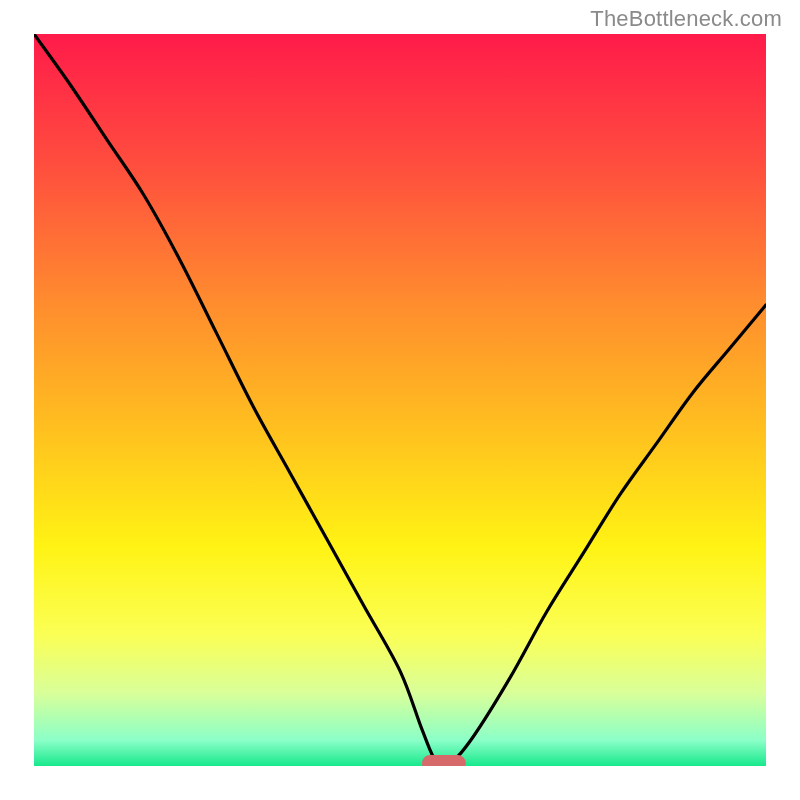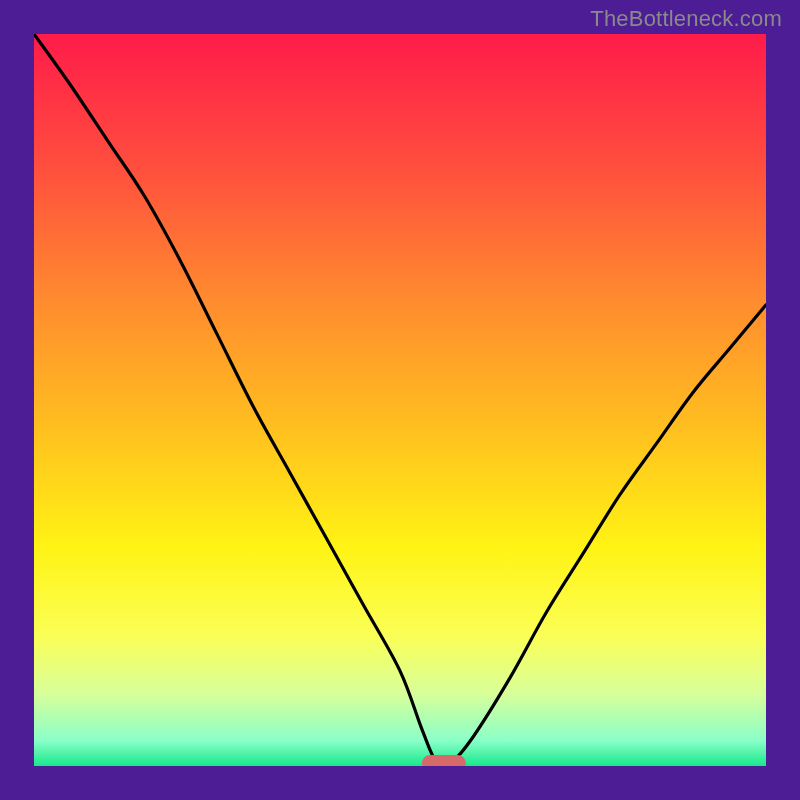--- a/index.html
+++ b/index.html
@@ -9,21 +9,21 @@
     height: 800px;
     background: #000;
     overflow: hidden;
   }
   .frame {
     position: absolute;
     left: 0;
     top: 0;
     width: 800px;
     height: 800px;
-    background: #4c1d95;
+    background: #ffffff;
   }
   .plot {
     position: absolute;
     left: 34px;
     top: 34px;
     width: 732px;
     height: 732px;
     box-sizing: border-box;
     overflow: hidden;
   }

